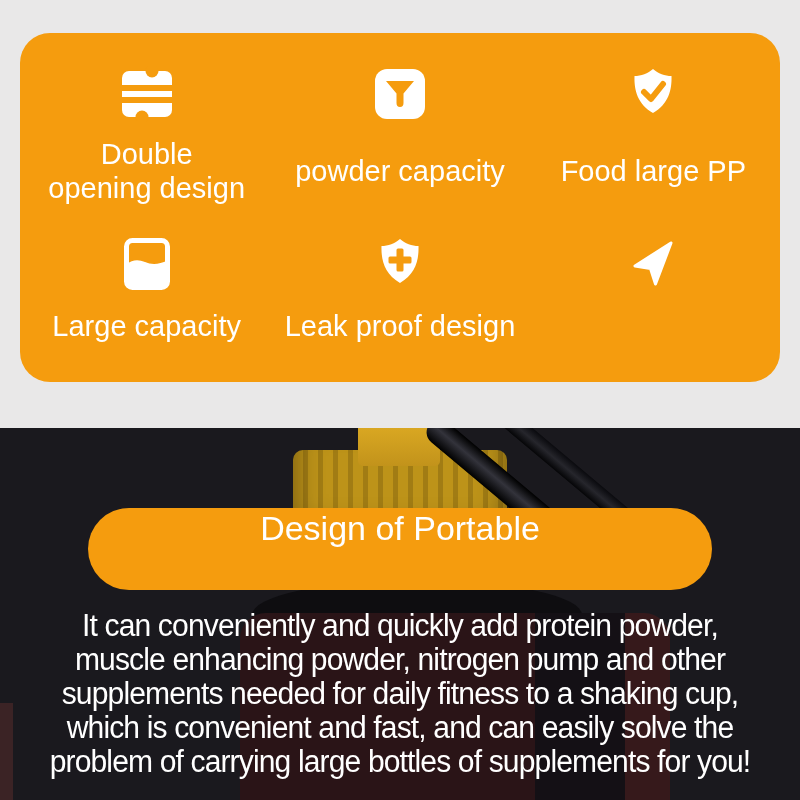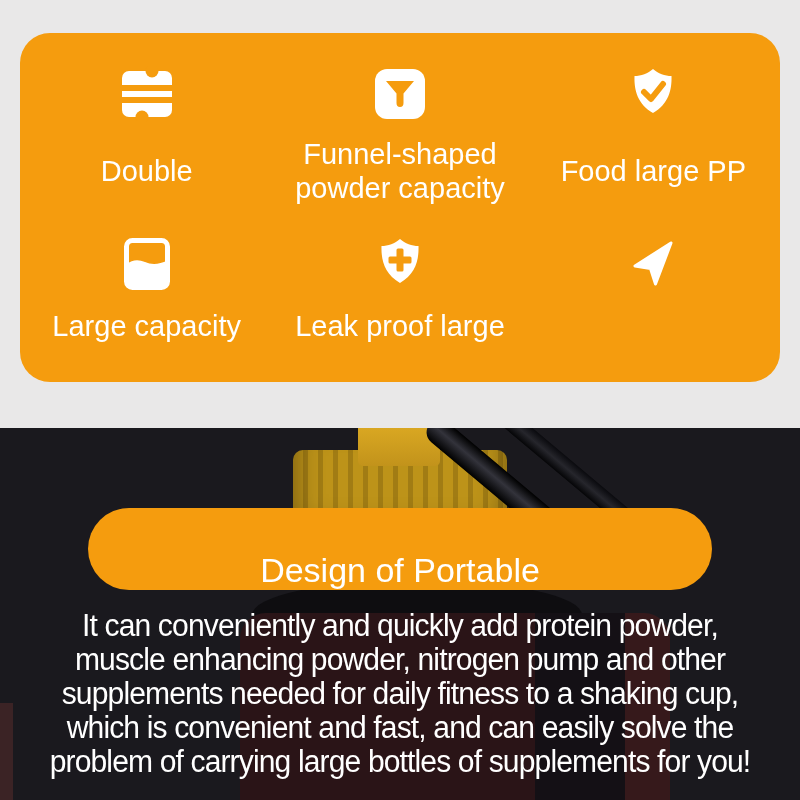--- a/index.html
+++ b/index.html
@@ -36,21 +36,21 @@
            background:linear-gradient(180deg,#0a0a0e,#26262c 50%,#050507);}
   .jar-lid{position:absolute;left:252px;top:152px;width:330px;height:70px;
            background:#0e0d10;border-radius:50%;}
   .jar{position:absolute;left:240px;top:185px;width:430px;height:190px;
        border-radius:26px 26px 0 0;
        background:linear-gradient(90deg,#2a1417 0 295px,#141015 295px 385px,#36191b 385px);}
   .sliver{position:absolute;left:0;top:275px;width:13px;height:100px;background:#3b2325;}
 
   .banner{position:absolute;left:88px;top:80px;width:624px;height:82px;
           background:#f59c0e;border-radius:42px;display:flex;flex-direction:column;
-          justify-content:flex-end;align-items:center;color:#fff;
+          justify-content:flex-start;align-items:center;color:#fff;
           font-size:34px;line-height:40px;text-align:center;white-space:nowrap;}
   .desc{position:absolute;left:0;top:181px;width:800px;text-align:center;color:#fff;
         font-size:31px;line-height:34px;letter-spacing:-0.9px;
         transform:scaleX(0.97);transform-origin:50% 0;}
   .desc div{white-space:nowrap;}
 </style>
 </head>
 <body>
 
 <div class="stage">
@@ -63,32 +63,32 @@
           <svg viewBox="0 0 56 56" width="56" height="56">
             <rect x="3" y="5" width="50" height="46" rx="7" fill="#ffffff"></rect>
             <rect x="3" y="19" width="50" height="6" fill="#f59c0e"></rect>
             <rect x="3" y="31" width="50" height="6" fill="#f59c0e"></rect>
             <circle cx="33" cy="5" r="6.5" fill="#f59c0e"></circle>
             <circle cx="23" cy="51" r="6.5" fill="#f59c0e"></circle>
           </svg>
         </span>
         <div class="flabel">
           <span>Double</span>
+          <span>opening design</span>
         </div>
       </div>
 
       <div class="cell r1">
         <span class="icon">
           <svg viewBox="0 0 56 56" width="56" height="56">
             <rect x="3" y="3" width="50" height="50" rx="12" fill="#ffffff"></rect>
             <path d="M14 15 L42 15 L31.5 27.5 L31.5 37 Q31.5 41 28 41 Q24.5 41 24.5 37 L24.5 27.5 Z" fill="#f59c0e"></path>
           </svg>
         </span>
         <div class="flabel">
-          <span>Funnel-shaped</span>
           <span>powder capacity</span>
         </div>
       </div>
 
       <div class="cell r1">
         <span class="icon">
           <svg viewBox="0 0 56 56" width="56" height="56">
             <path d="M28 3 C33 7.5 40 10 46.5 10 C47 24 43.5 38 28 47 C12.5 38 9 24 9.5 10 C16 10 23 7.5 28 3 Z" fill="#ffffff"></path>
             <path d="M19 26 L26 33 L38 18" stroke="#f59c0e" stroke-width="6" fill="none" stroke-linecap="round" stroke-linejoin="round"></path>
           </svg>
@@ -114,21 +114,21 @@
 
       <div class="cell r2">
         <span class="icon">
           <svg viewBox="0 0 56 56" width="56" height="56">
             <path d="M28 3 C33 7.5 40 10 46.5 10 C47 24 43.5 38 28 47 C12.5 38 9 24 9.5 10 C16 10 23 7.5 28 3 Z" fill="#ffffff"></path>
             <rect x="24.5" y="12.5" width="7" height="23" rx="1.5" fill="#f59c0e"></rect>
             <rect x="16.5" y="20.5" width="23" height="7" rx="1.5" fill="#f59c0e"></rect>
           </svg>
         </span>
         <div class="flabel">
-          <span>Leak proof large</span>
+          <span>Leak proof design</span>
           <span></span>
         </div>
       </div>
 
       <div class="cell r2">
         <span class="icon">
           <svg viewBox="0 0 56 56" width="56" height="56">
             <path d="M46 7 L10 30 L25.5 32.5 L30.5 48 Z" fill="#ffffff" stroke="#ffffff" stroke-width="3" stroke-linejoin="round"></path>
           </svg>
         </span>

